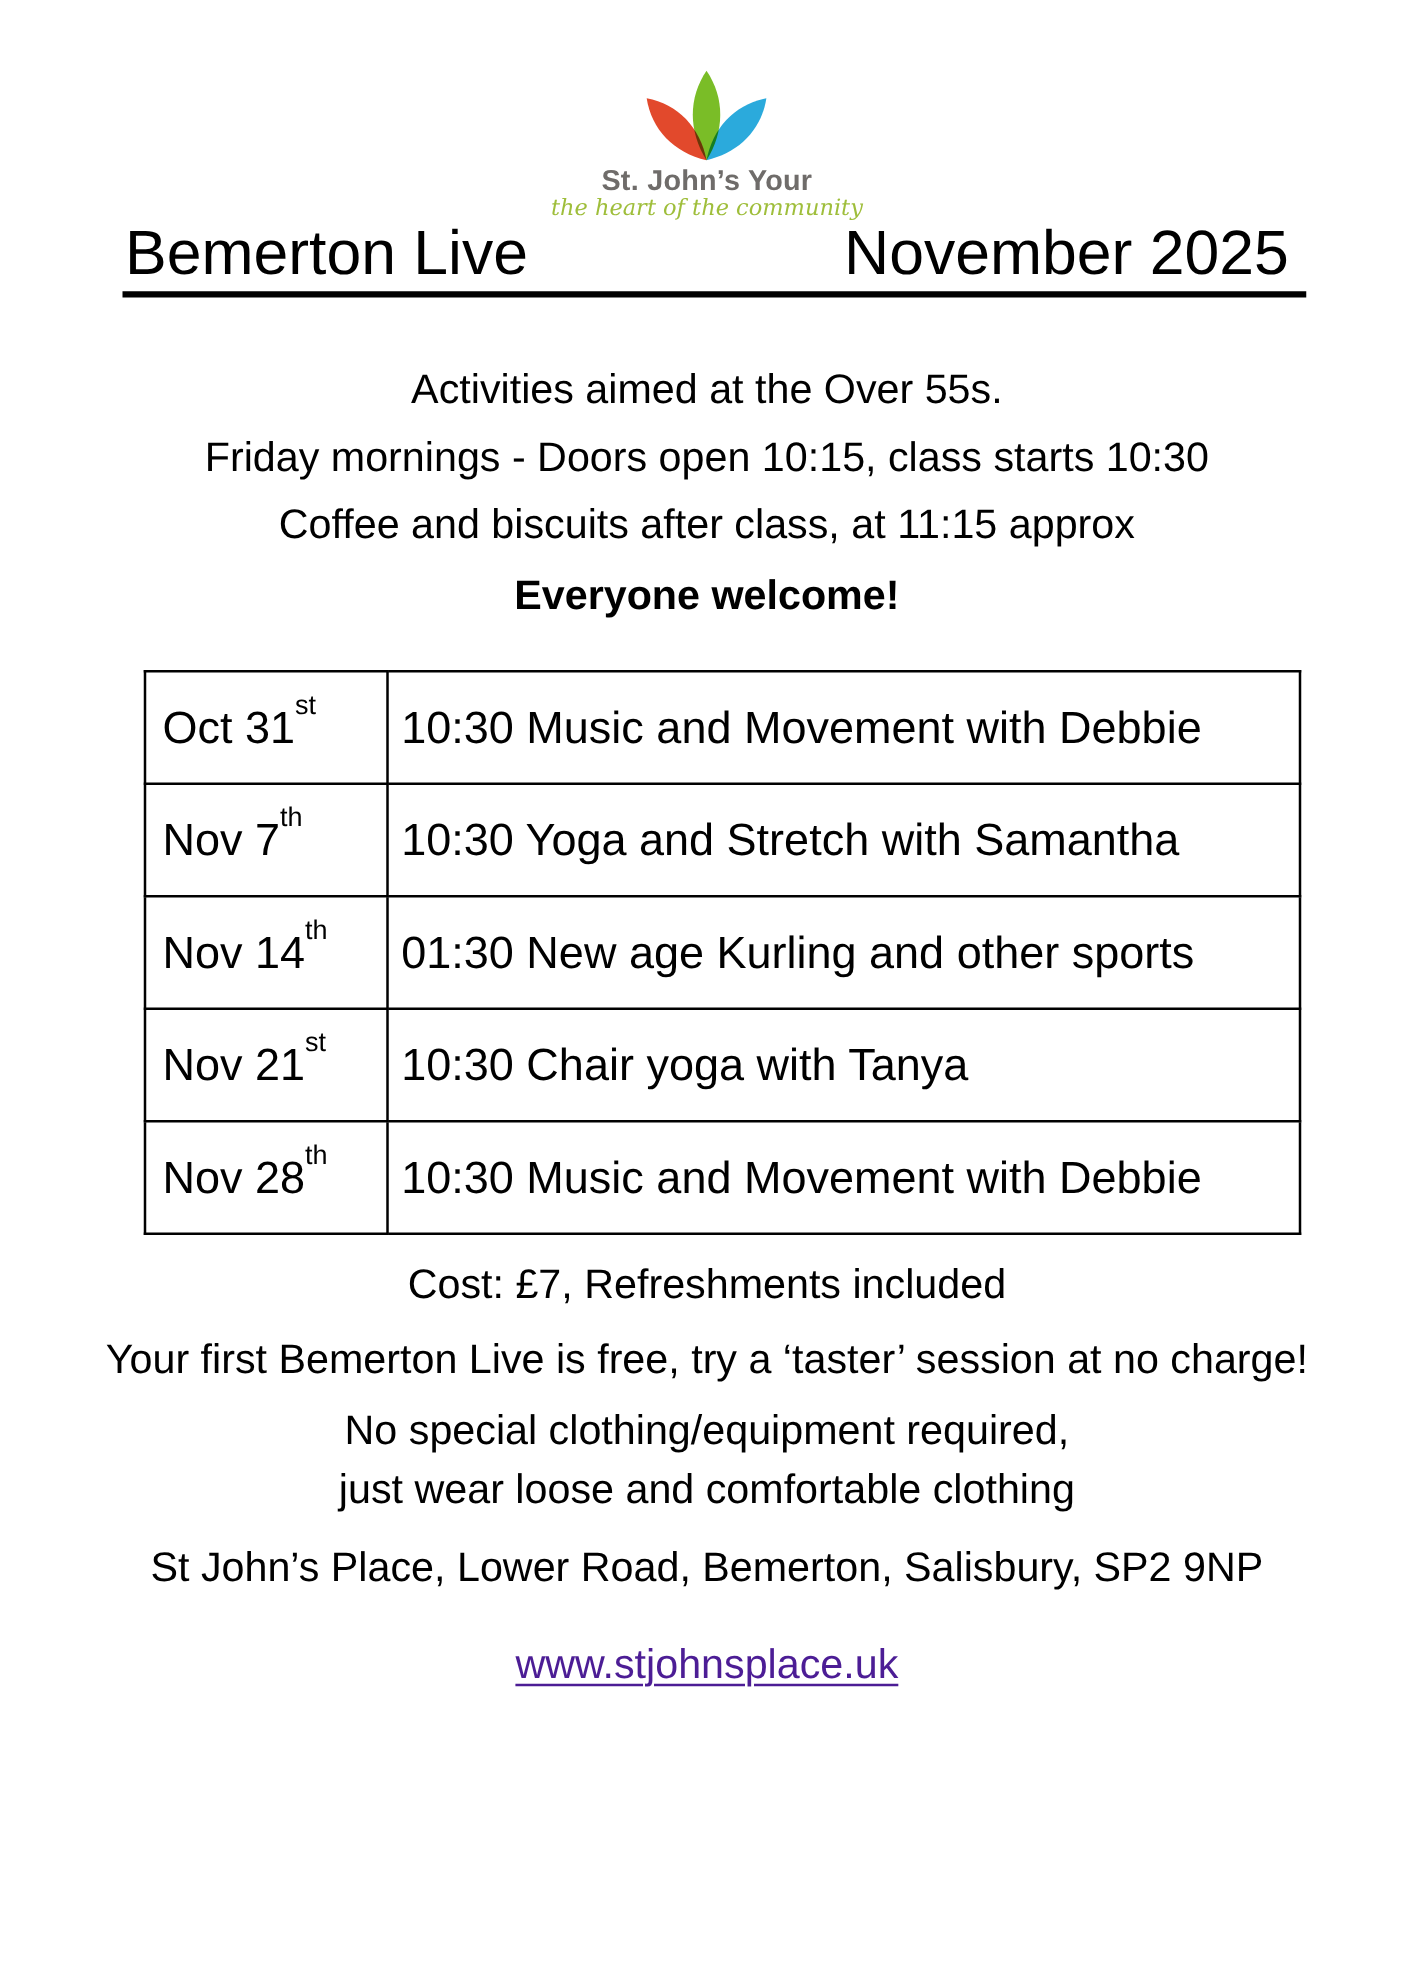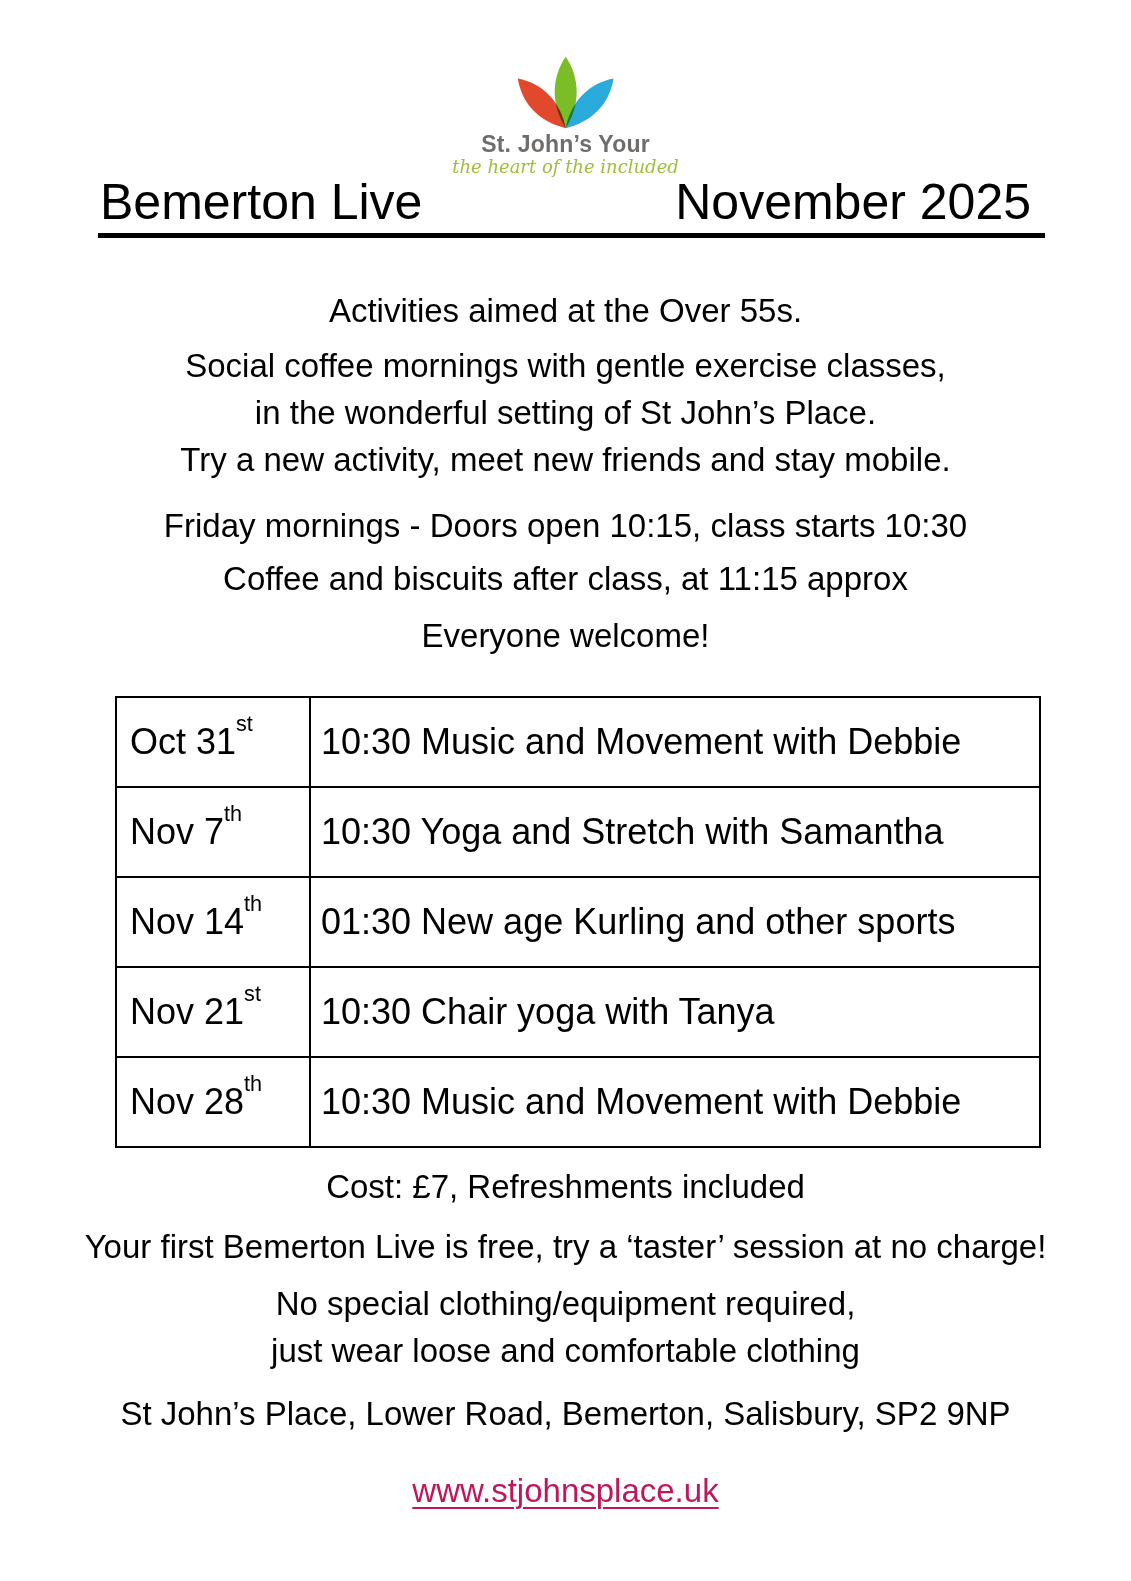--- a/index.html
+++ b/index.html
@@ -19,68 +19,63 @@
   .logo-name{font-size:23px;font-weight:700;color:#6F6C6A;margin-top:3px;letter-spacing:.2px;white-space:nowrap;}
   .logo-tagline{font-size:18px;font-style:italic;font-family:"DejaVu Serif",serif;color:#9FBE3B;margin-top:2px;white-space:nowrap;}
   .rule{border:0;border-top:5px solid #000;margin:0 86px 0 98px;}
   
   .intro{margin-top:49px;text-align:center;}
   .intro p{font-size:33px;line-height:47px;margin:0 0 8px;}
   .intro .block span{display:block;}
   .intro .block{margin-bottom:19px;}
   .intro .friday{margin-bottom:6px;}
   .intro .coffee{margin-bottom:10px;}
-  .intro .welcome{margin-bottom:0;}
+  .intro .welcome{margin-bottom:0;font-weight:bold;}
   
   .schedule{border-collapse:collapse;margin:37px 0 0 115px;}
   .schedule td{border:2px solid #000;height:86px;font-size:36px;vertical-align:middle;}
   .schedule .date-cell{width:178px;padding-left:13px;white-space:nowrap;border-radius:22px;}
   .schedule .activity-cell{width:717px;padding-left:10px;white-space:nowrap;}
   .schedule sup{font-size:60%;position:relative;top:-0.45em;line-height:0;}
   
   .footer{text-align:center;}
   .footer p{font-size:33px;line-height:47px;}
   .footer .cost{margin:15px 0 13px;}
   .footer .taster{margin:0 0 10px;}
   .footer .clothing{margin:0 0 16px;}
   .footer .clothing span{display:block;}
   .footer .address{margin:0 0 30px;}
   .footer .website{margin:0;}
-  .footer .website a{color:#be185d;text-decoration:underline;text-underline-offset:5px;text-decoration-thickness:2px;}
+  .footer .website a{color:#4c1d95;text-decoration:underline;text-underline-offset:5px;text-decoration-thickness:2px;}
 </style>
 </head>
 <body>
 
 <div class="page">
 
   <div class="header">
     <h1 class="title">Bemerton Live</h1>
 
     <div class="logo">
       <svg viewBox="-65 -86 130 88" width="112" height="76" aria-hidden="true">
         <path style="mix-blend-mode:multiply" transform="rotate(-44)" d="M0 0 C-17 -26 -17 -56 0 -80 C17 -56 17 -26 0 0 Z" fill="#E2492C"></path>
         <path style="mix-blend-mode:multiply" transform="rotate(44)" d="M0 0 C-17 -26 -17 -56 0 -80 C17 -56 17 -26 0 0 Z" fill="#2BAADC"></path>
         <path style="mix-blend-mode:multiply" d="M0 0 C-17 -27 -17 -58 0 -83 C17 -58 17 -27 0 0 Z" fill="#7ABD27"></path>
       </svg>
       <div class="logo-name">St. John’s Your</div>
-      <div class="logo-tagline">the heart of the included</div>
+      <div class="logo-tagline">the heart of the community</div>
     </div>
 
     <div class="issue-date">November 2025</div>
   </div>
 
   <hr class="rule">
 
   <div class="intro">
     <p>Activities aimed at the Over 55s.</p>
-    <p class="block">
-      <span>Social coffee mornings with gentle exercise classes,</span>
-      <span>in the wonderful setting of St John’s Place.</span>
-      <span>Try a new activity, meet new friends and stay mobile.</span>
-    </p>
     <p class="friday">Friday mornings - Doors open 10:15, class starts 10:30</p>
     <p class="coffee">Coffee and biscuits after class, at 11:15 approx</p>
     <p class="welcome">Everyone welcome!</p>
   </div>
 
   <table class="schedule">
     <tbody>
       <tr>
         <td class="date-cell"><span>Oct 31</span><sup>st</sup></td>
         <td class="activity-cell">10:30 Music and Movement with Debbie</td>

